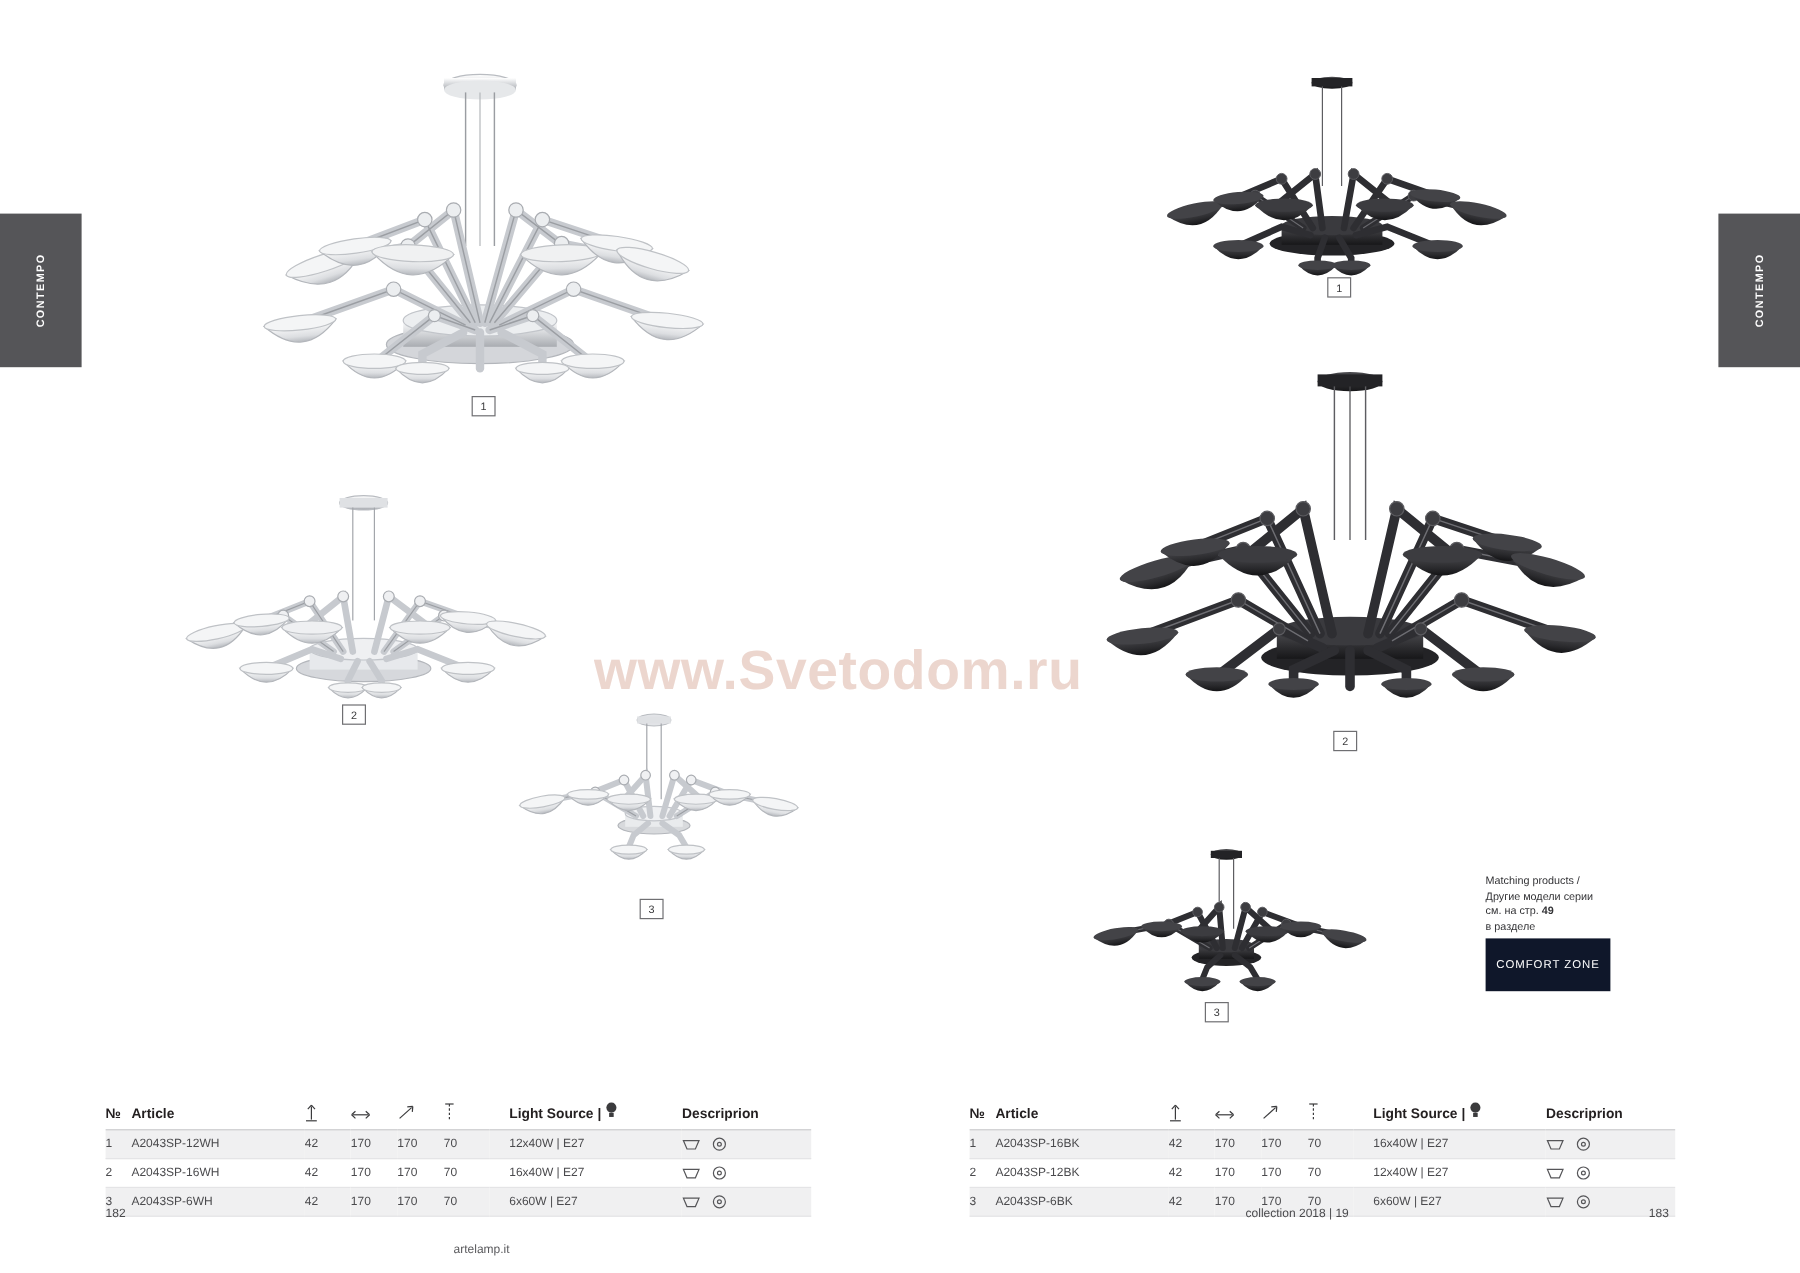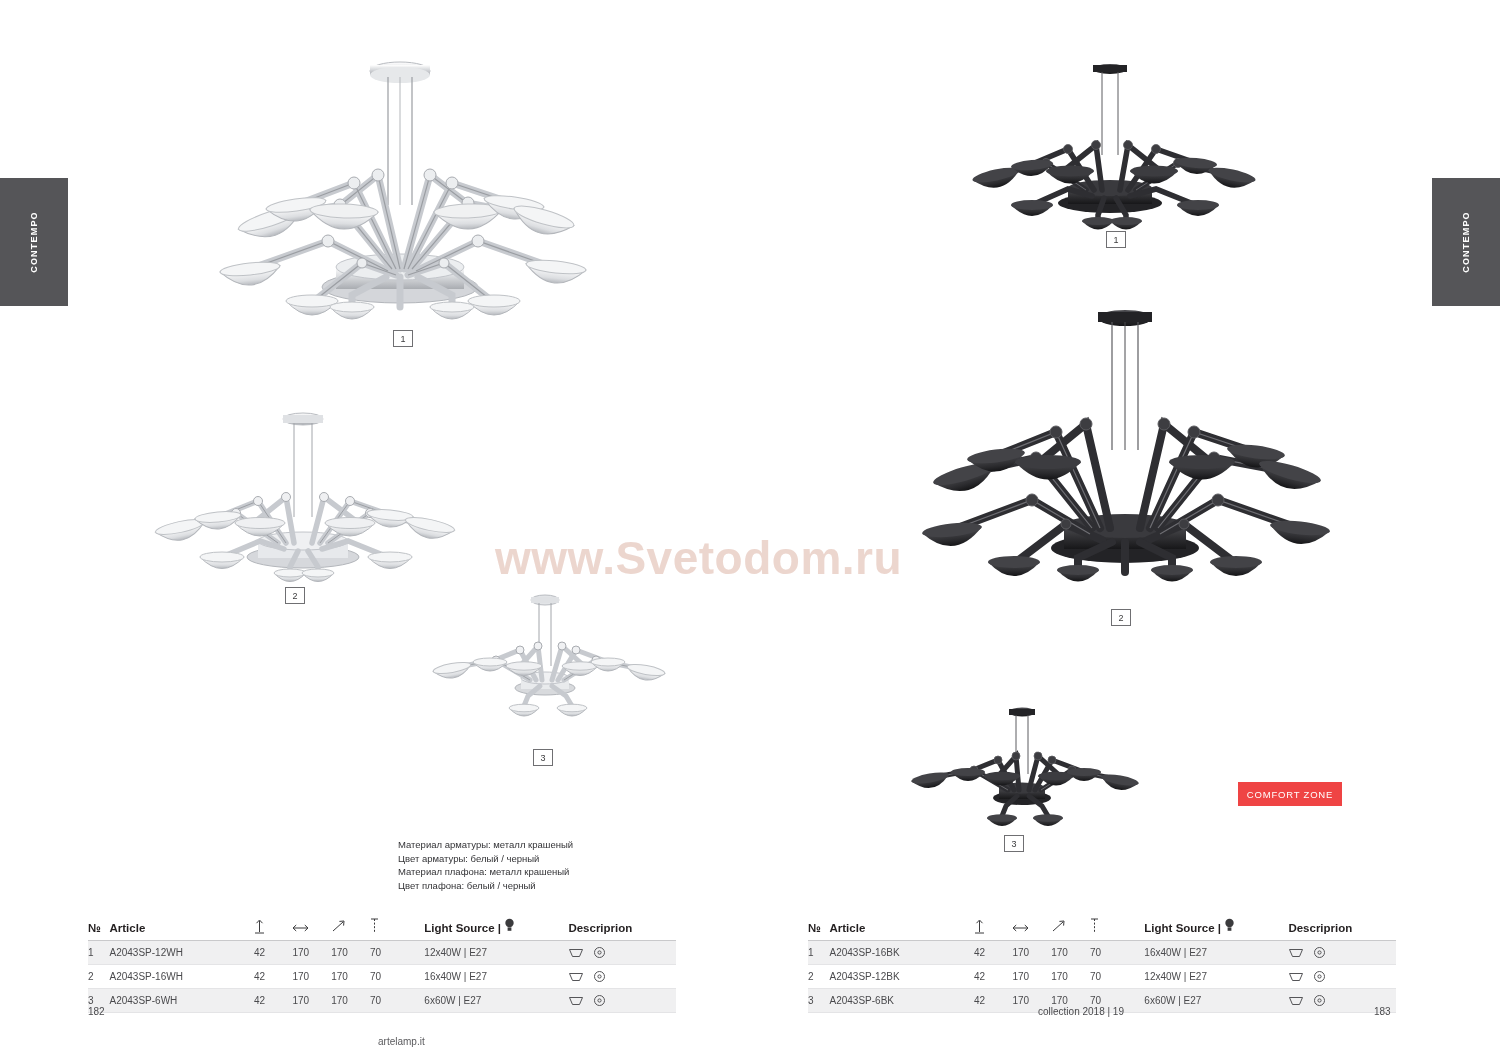--- a/index.html
+++ b/index.html
@@ -109,21 +109,21 @@
   .foot-pageno-r{left:1374px;top:1006px;}
 
   
   .matching{
     position:absolute;left:1238px;top:728px;width:130px;
     font-size:9px;line-height:12.5px;color:#333336;
   }
   .matching b{font-weight:bold;}
   .cz-badge{
     position:absolute;left:1238px;top:782px;
-    width:104px;height:24px;background:#ef4444;color:#ffffff;
+    width:104px;height:44px;background:#0f172a;color:#ffffff;
     font-size:9.5px;letter-spacing:.8px;
     display:flex;align-items:center;justify-content:center;
   }
 
   
   .lamp{position:absolute;}
   svg{display:block;overflow:visible;}
 </style>
 </head>
 <body>
@@ -668,26 +668,20 @@
           </g>
       </g>
     </svg>
   </div>
   <div class="fig-num" style="left:1004px;top:835px;">3</div>
 
   <div class="watermark">www.Svetodom.ru</div>
 
 
 
-  <div class="specs specs-ru">
-    <div>Материал арматуры: металл крашеный</div>
-    <div>Цвет арматуры: белый / черный</div>
-    <div>Материал плафона: металл крашеный</div>
-    <div>Цвет плафона: белый / черный</div>
-  </div>
 
   <div class="tbl tbl-left">
     <table>
       <thead>
         <tr>
           <th class="c-no">№</th>
           <th class="c-art">Article</th>
           <th class="c-dim">
             <svg width="11" height="15" viewBox="0 0 11 15">
                 <line x1="5.5" y1="2" x2="5.5" y2="13" stroke="#3b3b3d" stroke-width="1"></line>
@@ -915,20 +909,29 @@
                     <circle cx="6.5" cy="6.5" r="1.6" fill="none" stroke="#555558" stroke-width="1"></circle>
                   </svg>
                 </span>
               </div>
             </td>
           </tr>
         </tbody>
     </table>
   </div>
 
+  <div class="matching">
+    <div>Matching products /</div>
+    <div>Другие модели серии</div>
+    <div>
+      <span>см. на стр.</span>
+      <b>49</b>
+    </div>
+    <div>в разделе</div>
+  </div>
   <div class="cz-badge">COMFORT ZONE</div>
 
   <div class="foot foot-pageno-l">182</div>
   <div class="foot foot-site">artelamp.it</div>
   <div class="foot foot-coll">collection 2018 | 19</div>
   <div class="foot foot-pageno-r">183</div>
 
 </div>
 
 </body></html>

